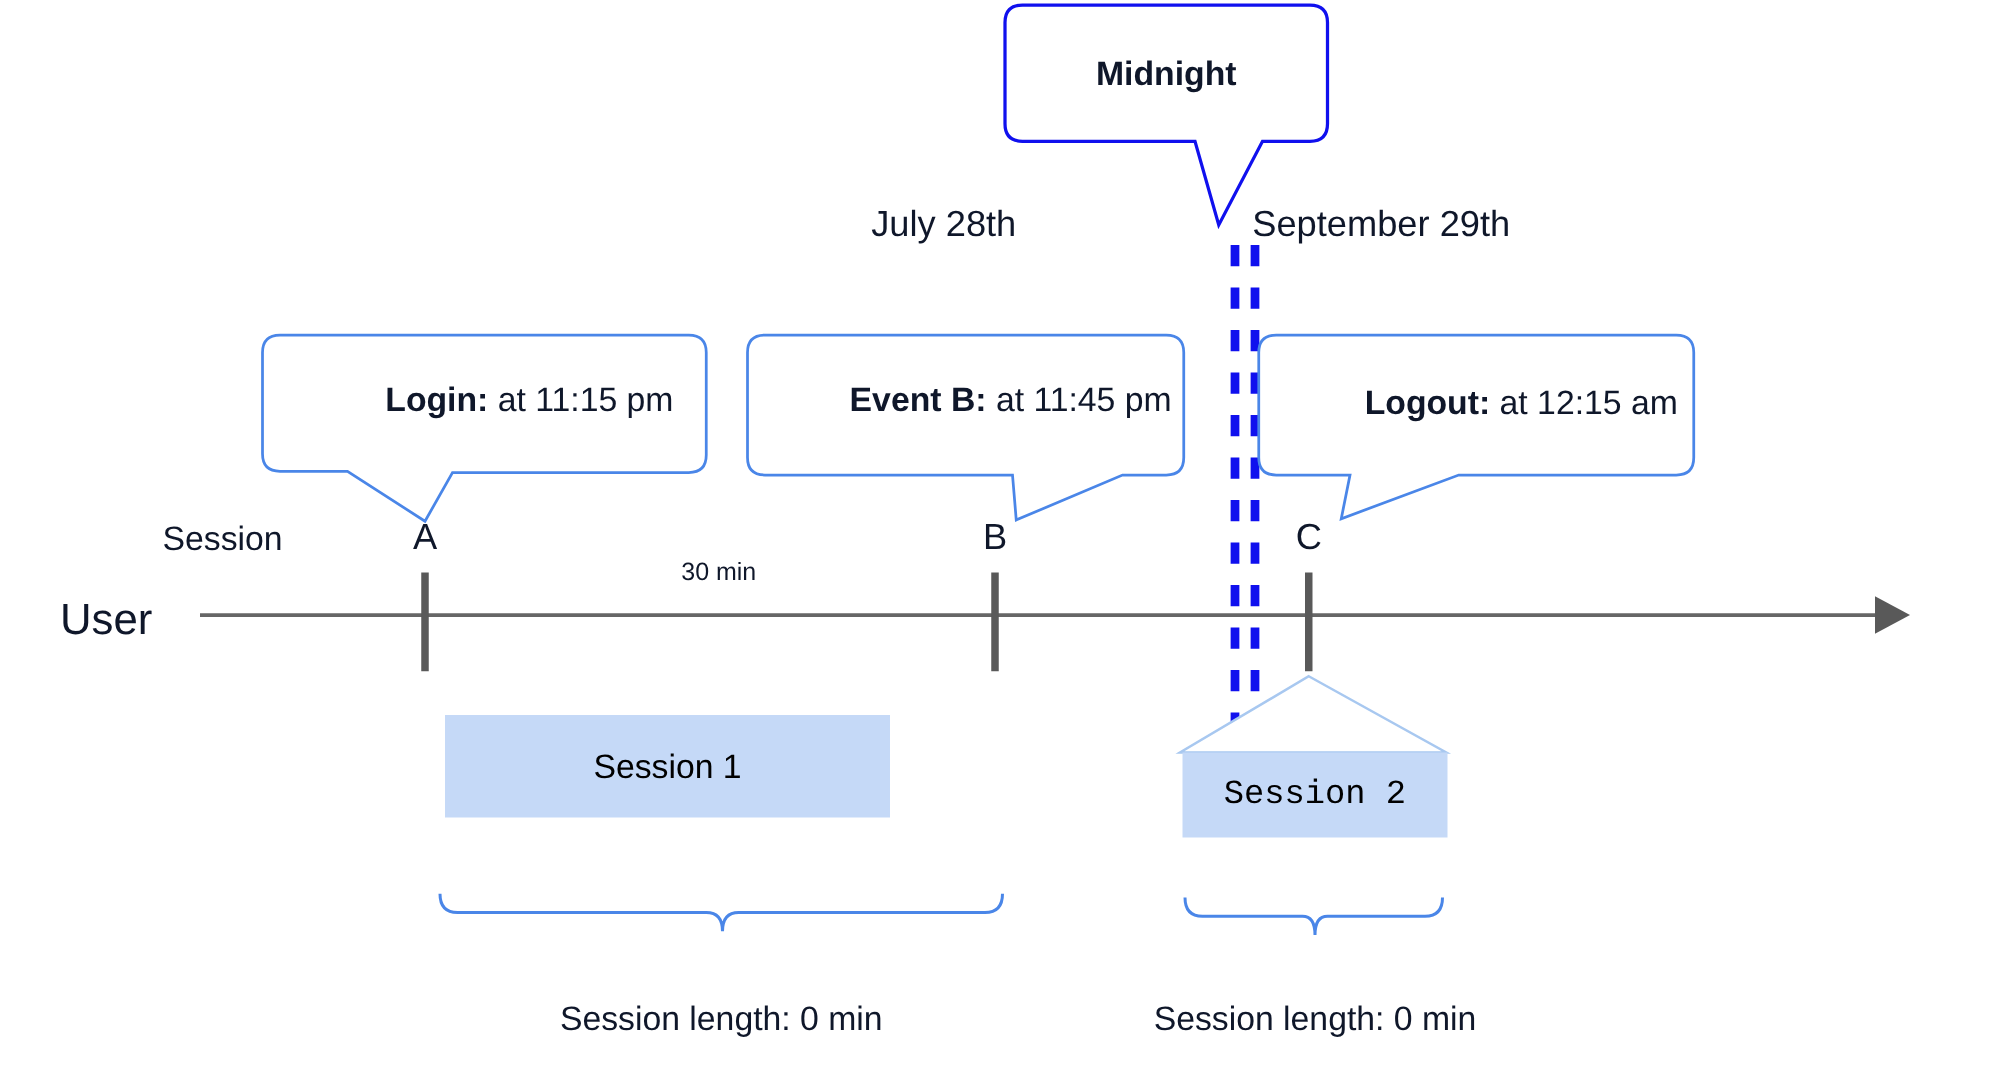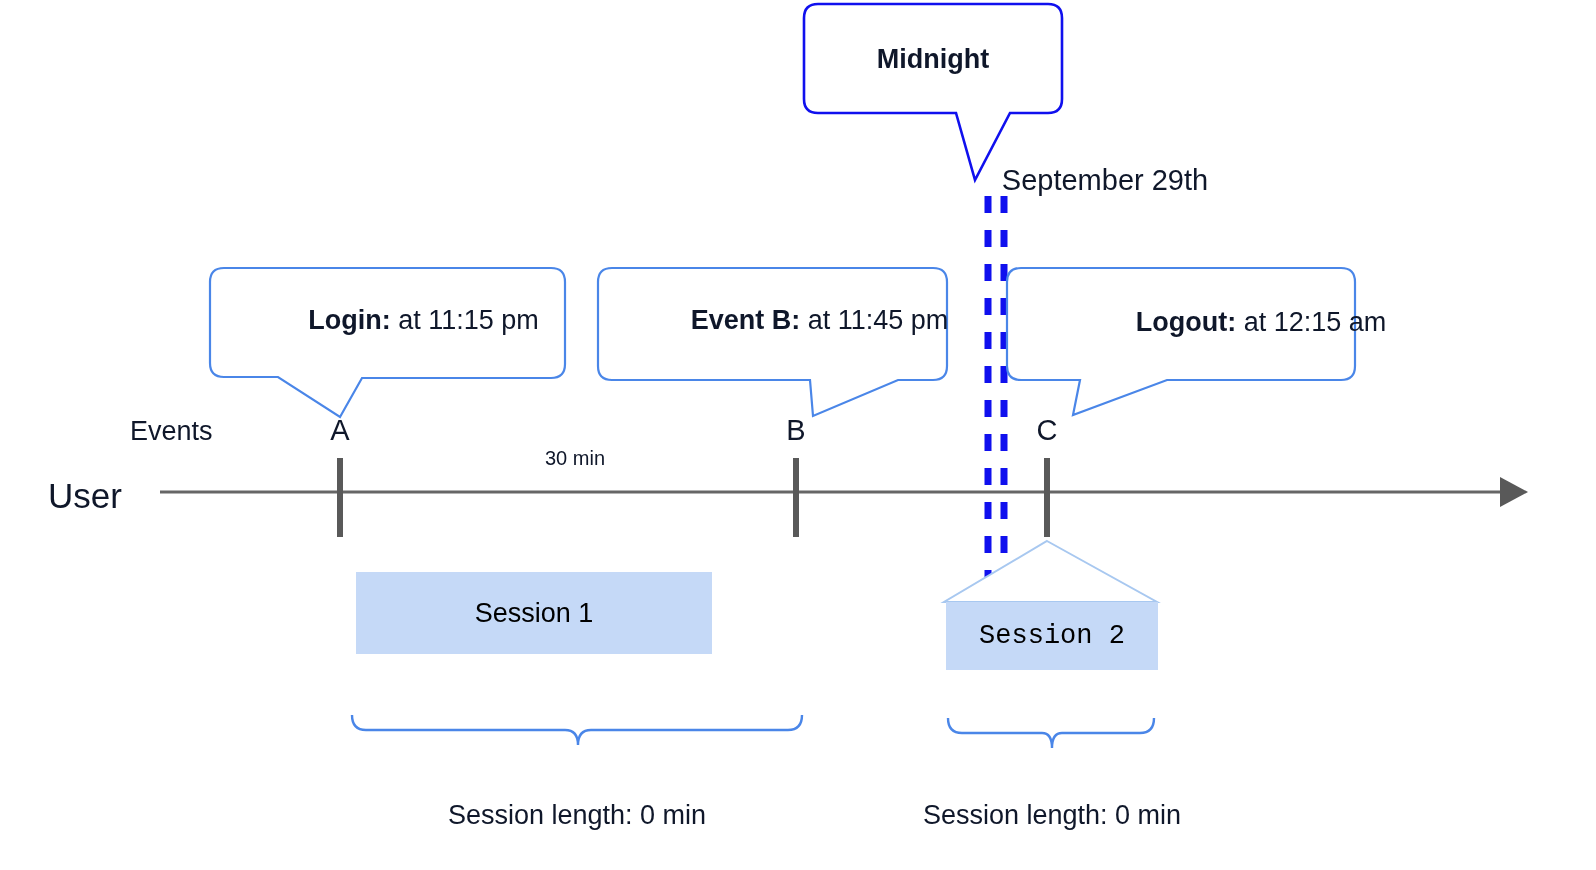--- a/index.html
+++ b/index.html
@@ -138,36 +138,37 @@
              Q 948 733 962 733
              L 1042 733
              Q 1052 733 1052 748
              Q 1052 733 1062 733
              L 1140 733
              Q 1154 733 1154 718" fill="none" stroke="#4a86e8" stroke-width="2.4"></path>
   </svg>
 
   <div class="txt midnight-text" style="left:804px; top:44px; width:258px; text-align:center;">Midnight</div>
 
+  <div class="txt date-text" style="left:605px; top:164px; width:300px; text-align:center;">July 28th</div>
 
   <div class="txt date-text" style="left:955px; top:164px; width:300px; text-align:center;">September 29th</div>
 
   <div class="txt callout-text" style="left:210px; top:307px; width:355px;">
     <b>Login:</b><span> at 11:15 pm</span>
   </div>
 
-  <div class="txt callout-text" style="left:598px; top:307px; width:349px;margin-left:11px;">
+  <div class="txt callout-text" style="left:598px; top:307px; width:349px;">
     <b>Event B:</b><span> at 11:45 pm</span>
   </div>
 
-  <div class="txt callout-text" style="left:1007px; top:309px; width:348px;margin-left:44px;">
+  <div class="txt callout-text" style="left:1007px; top:309px; width:348px;">
     <b>Logout:</b><span> at 12:15 am</span>
   </div>
 
-  <div class="txt events-text" style="left:130px; top:416px;">Events</div>
+  <div class="txt events-text" style="left:130px; top:416px;">Session</div>
 
   <div class="txt user-text" style="left:48px; top:476px;">User</div>
 
   <div class="txt marker-text" style="left:290px; top:414px; width:100px; text-align:center;">A</div>
 
   <div class="txt marker-text" style="left:746px; top:414px; width:100px; text-align:center;">B</div>
 
   <div class="txt marker-text" style="left:997px; top:414px; width:100px; text-align:center;">C</div>
 
   <div class="txt duration-text" style="left:505px; top:447px; width:140px; text-align:center;">30 min</div>

